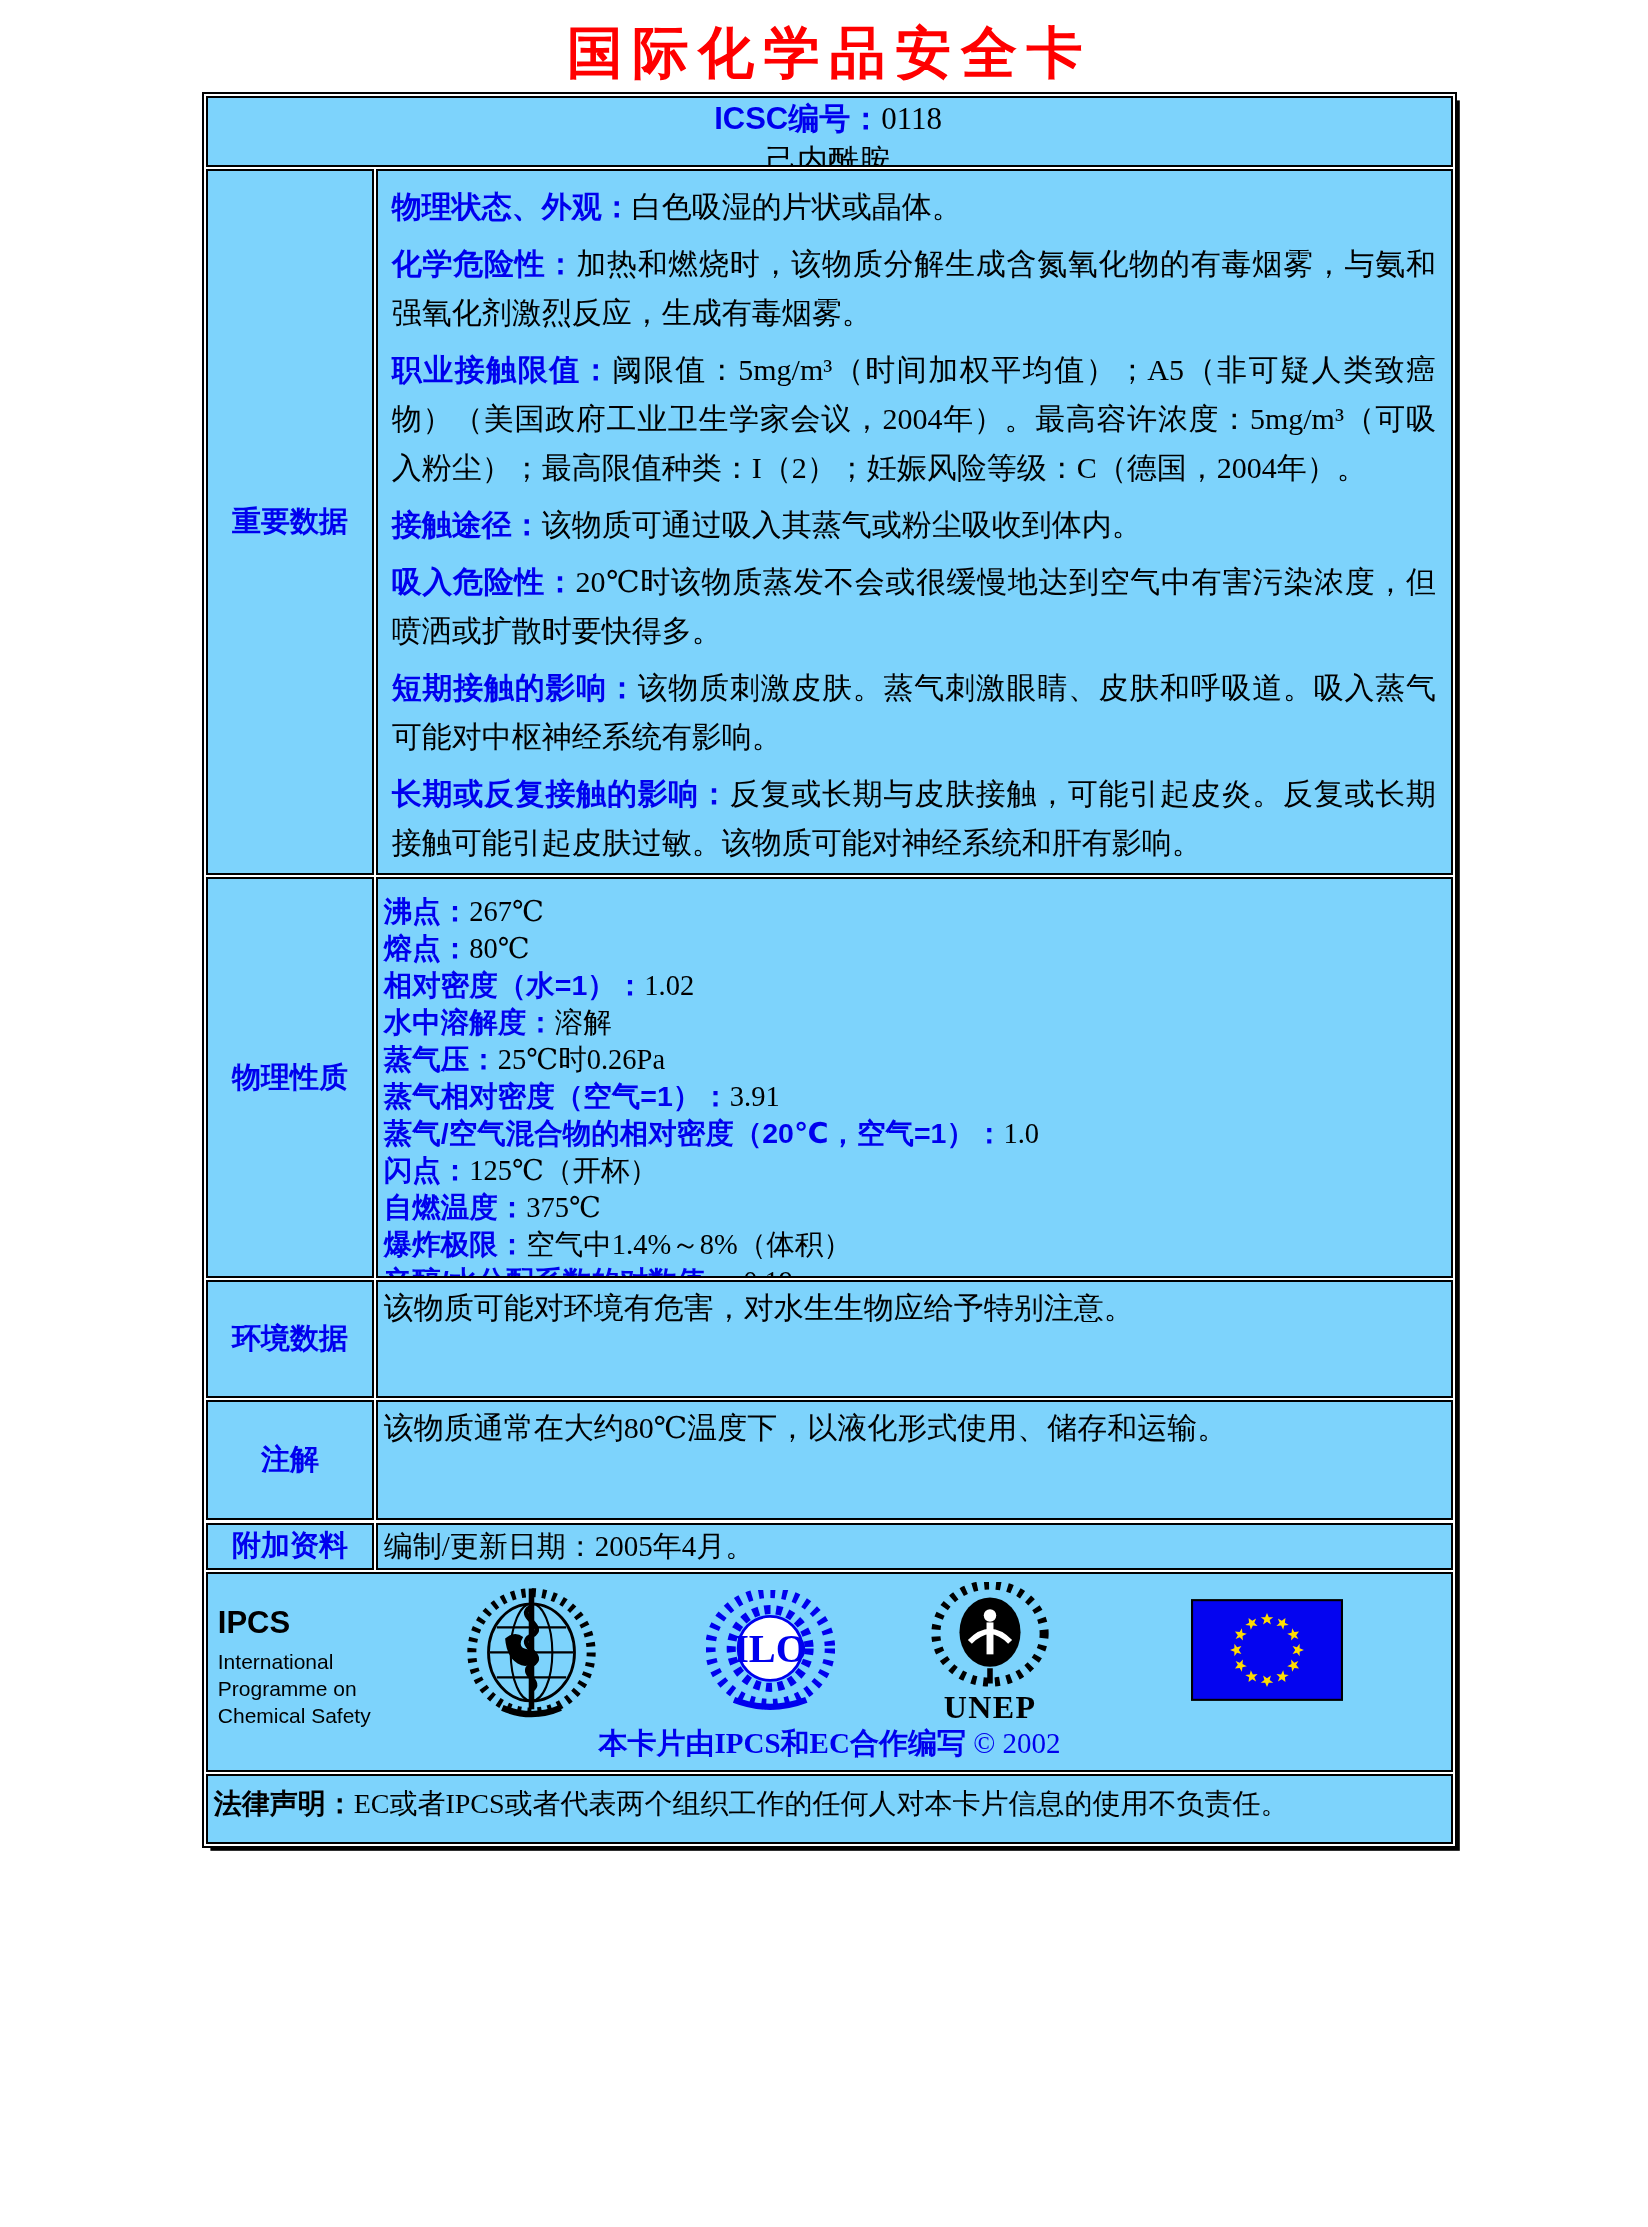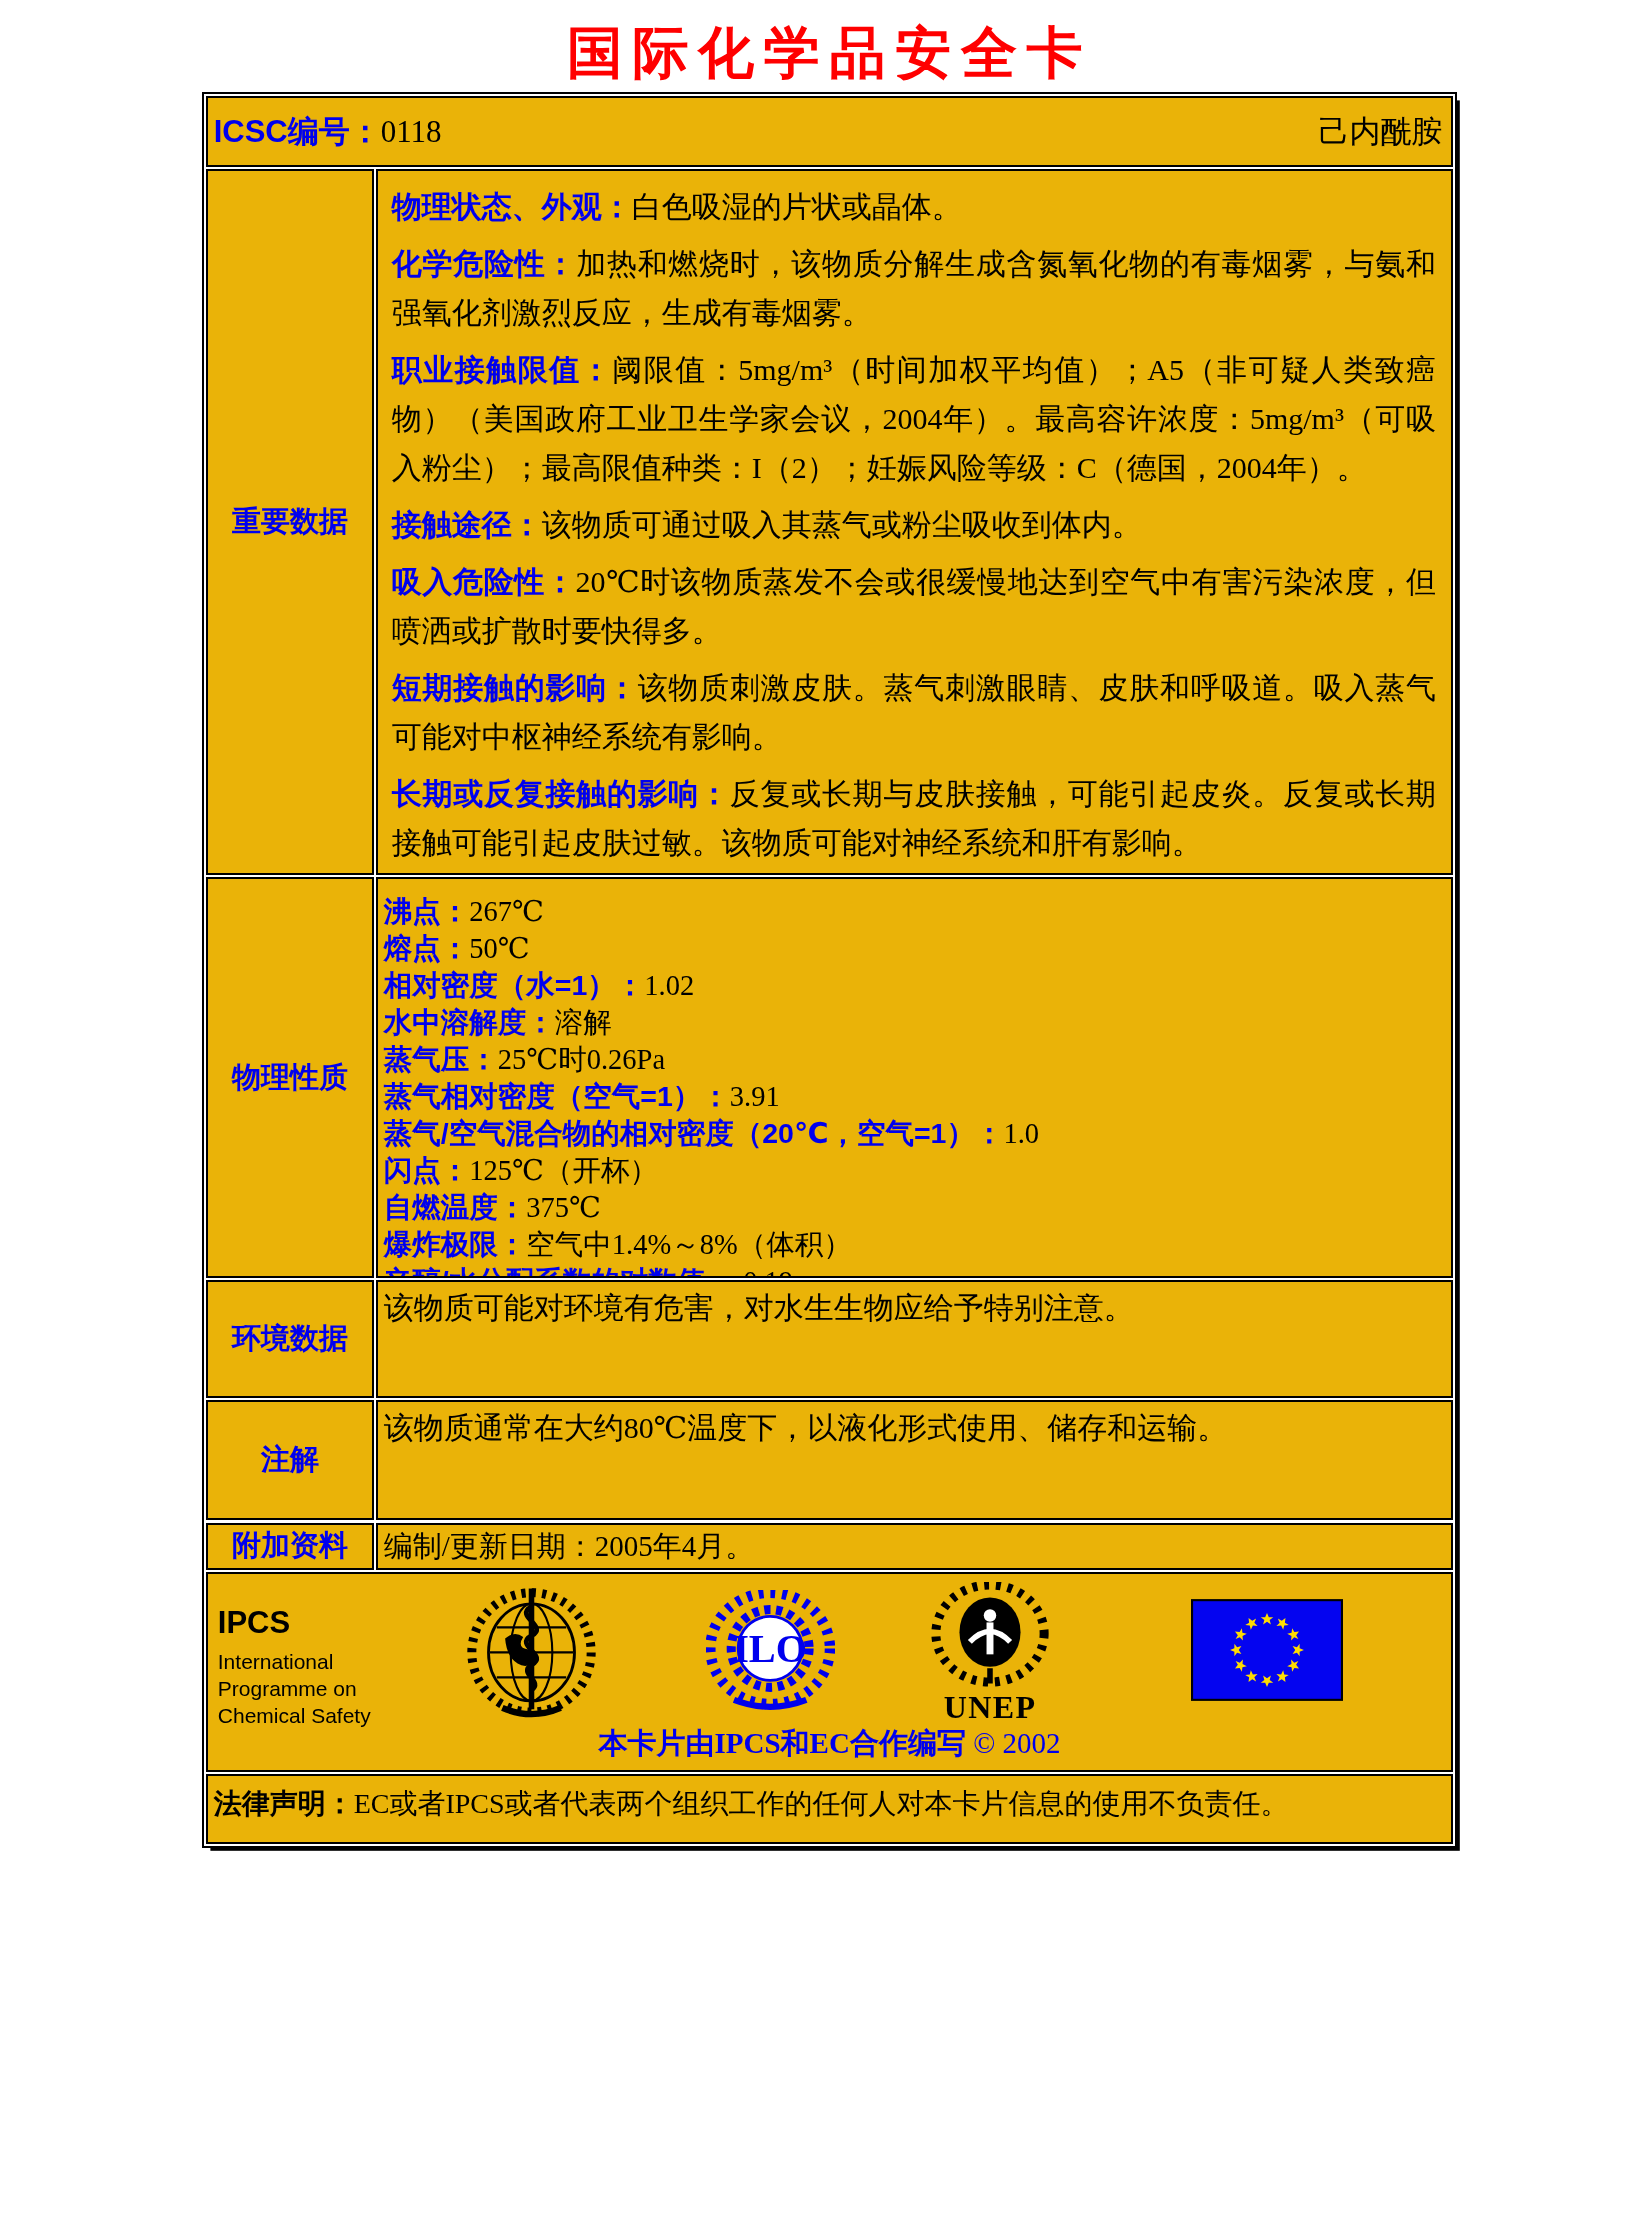--- a/index.html
+++ b/index.html
@@ -14,21 +14,21 @@
     font-size:56px;font-weight:bold;color:#ff0000;letter-spacing:9.7px;
     line-height:56px;
   }
   .card{
     box-sizing:border-box;width:1255px;margin:0 0 0 202px;
     border:2.8px solid #000;padding:2.1px;background:#fff;
     box-shadow:5.6px 5.6px 0 -2.8px #000;
   }
   .row{display:flex;gap:2.1px;margin-bottom:2.1px;}
   .row:last-child{margin-bottom:0;}
-  .cell{border:2.1px solid #000;box-sizing:border-box;background:#eab308;overflow:hidden;}
+  .cell{border:2.1px solid #000;box-sizing:border-box;background:#7dd3fc;overflow:hidden;flex-direction:column;}
   .label-cell{
     width:168px;flex:0 0 auto;display:flex;align-items:center;justify-content:center;
     font-family:"Liberation Sans","DejaVu Sans",sans-serif;
     font-weight:bold;color:#0000ee;font-size:29px;text-align:right;
   }
   .content-cell{flex:1 1 auto;padding:2.8px 7px 0 5.6px;}
   .full-cell{flex:1 1 auto;}
   .blue-label{
     font-family:"Liberation Sans","DejaVu Sans",sans-serif;
     font-weight:bold;color:#0000ee;
@@ -109,21 +109,21 @@
       <p><span class="blue-label">吸入危险性：</span><span>20℃时该物质蒸发不会或很缓慢地达到空气中有害污染浓度，但喷洒或扩散时要快得多。</span></p>
       <p><span class="blue-label">短期接触的影响：</span><span>该物质刺激皮肤。蒸气刺激眼睛、皮肤和呼吸道。吸入蒸气可能对中枢神经系统有影响。</span></p>
       <p><span class="blue-label">长期或反复接触的影响：</span><span>反复或长期与皮肤接触，可能引起皮炎。反复或长期接触可能引起皮肤过敏。该物质可能对神经系统和肝有影响。</span></p>
     </div>
   </div>
 
   <div class="row r-physical">
     <div class="cell label-cell">物理性质</div>
     <div class="cell content-cell physical-text">
       <p><span class="blue-label">沸点：</span><span>267℃</span></p>
-      <p><span class="blue-label">熔点：</span><span>50℃</span></p>
+      <p><span class="blue-label">熔点：</span><span>80℃</span></p>
       <p><span class="blue-label">相对密度（水=1）：</span><span>1.02</span></p>
       <p><span class="blue-label">水中溶解度：</span><span>溶解</span></p>
       <p><span class="blue-label">蒸气压：</span><span>25℃时0.26Pa</span></p>
       <p><span class="blue-label">蒸气相对密度（空气=1）：</span><span>3.91</span></p>
       <p><span class="blue-label">蒸气/空气混合物的相对密度（20℃，空气=1）：</span><span>1.0</span></p>
       <p><span class="blue-label">闪点：</span><span>125℃（开杯）</span></p>
       <p><span class="blue-label">自燃温度：</span><span>375℃</span></p>
       <p><span class="blue-label">爆炸极限：</span><span>空气中1.4%～8%（体积）</span></p>
       <p><span class="blue-label">辛醇/水分配系数的对数值：</span><span>-0.19</span></p>
     </div>

